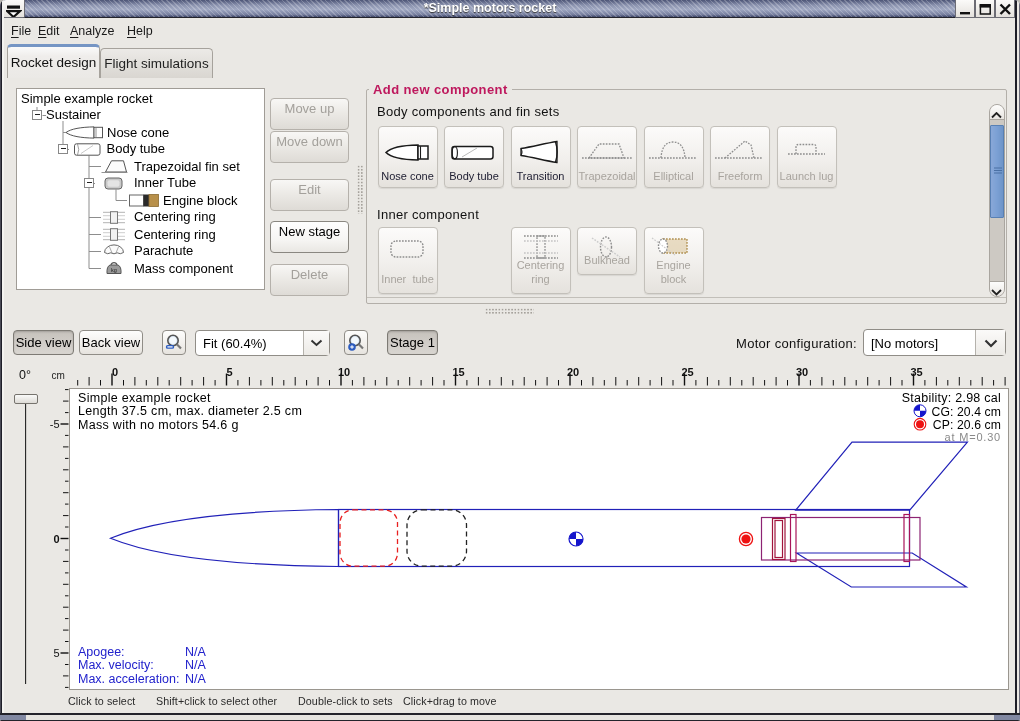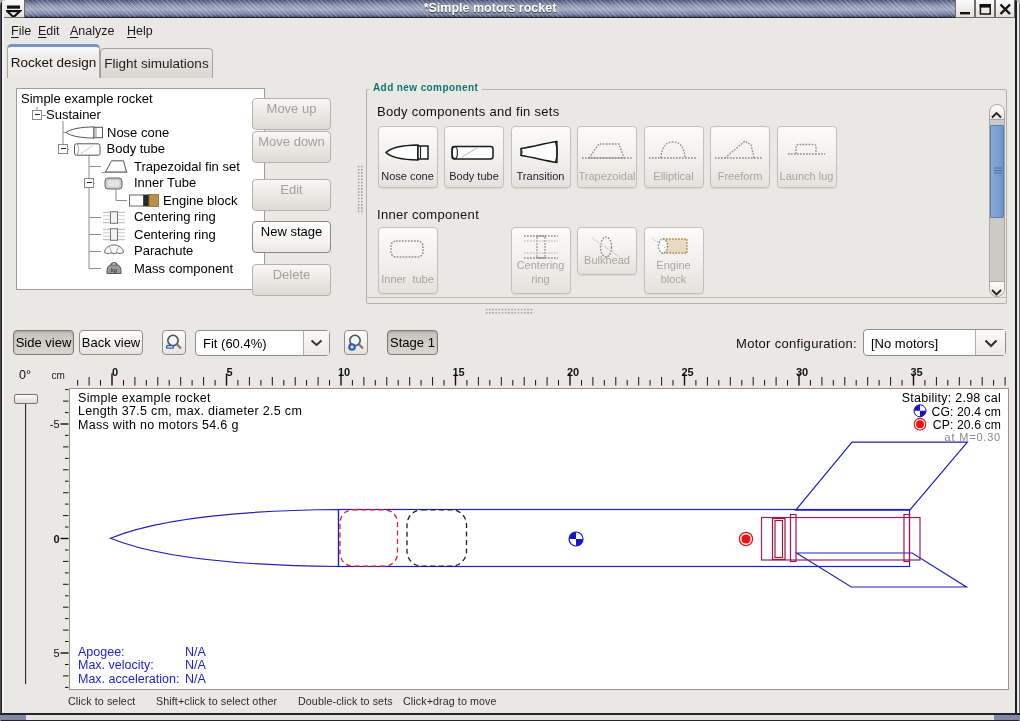--- a/index.html
+++ b/index.html
@@ -23,26 +23,26 @@
 
 .tab{position:absolute;font-size:13.5px;color:#111;text-align:center;border:1px solid #a6a29c;border-bottom:none;border-radius:4.5px 4.5px 0 0}
 #tab1{left:7px;top:43.5px;width:93px;height:34px;background:linear-gradient(180deg,#fafafa,#efedeb 30%,#ebe9e6);border-top:3px solid #7595c4;line-height:32px;z-index:3}
 #tab2{left:100px;top:47.5px;width:113px;height:30px;background:linear-gradient(180deg,#eceae7,#d9d6d1);line-height:29px;color:#222}
 
 .tree{position:absolute;left:16px;top:87.5px;width:248.5px;height:202.5px;background:#fff;border:1px solid #a09c96;font-size:13px}
 .trow{position:absolute;white-space:nowrap;color:#000;height:16px;line-height:16px}
 .expbox{position:absolute;width:10px;height:10px;background:#fff;border:1px solid #888}
 .minus{position:absolute;left:1.5px;top:3.5px;width:5px;height:1.2px;background:#222}
 
-.sbtn{position:absolute;left:252px;width:79px;height:32px;border:1px solid #b5b1ab;border-radius:4px;
+.sbtn{position:absolute;left:270px;width:79px;height:32px;border:1px solid #b5b1ab;border-radius:4px;
  background:linear-gradient(180deg,#f8f7f5,#eceae6 45%,#dedbd6);color:#a3a09b;font-size:13px;text-align:center;line-height:20px}
 .sbtn.en{background:linear-gradient(180deg,#fefefe,#f6f5f3 60%,#e9e7e3);border-color:#8a8781;color:#000}
 
 #grp{position:absolute;left:366px;top:88.5px;width:641px;height:215px;border:1px solid #b3afa9;border-radius:2px}
-#grptitle{position:absolute;left:369px;top:81.5px;padding:0 4px;background:#eae8e4;font-weight:bold;font-size:10px;color:#0f766e;letter-spacing:0.4px}
+#grptitle{position:absolute;left:369px;top:81.5px;padding:0 4px;background:#eae8e4;font-weight:bold;font-size:13px;color:#be185d;letter-spacing:0.4px}
 .seclab{position:absolute;font-size:13px;color:#111;letter-spacing:0.3px}
 #vline297{position:absolute;left:367px;top:296.5px;width:639px;height:1px;background:#c2bfb9}
 
 .cbtn{position:absolute;border:1px solid #c3c0ba;border-radius:4px;background:linear-gradient(180deg,#fcfbfa,#f1efec 55%,#e5e2dd);box-shadow:0 1px 1px rgba(0,0,0,0.08)}
 .cbtn .clab{position:absolute;left:0;bottom:4px;width:100%;text-align:center;font-size:11px;line-height:13.5px;color:#1c1c30}
 .cbtn.dis .clab{color:#a8a49e}
 
 #sbar{position:absolute;left:988.5px;top:103.5px;width:16.5px;height:193px;background:#cdc9c3;border:1px solid #a9a59f;border-radius:8px 8px 8px 8px}
 .sarrow{position:absolute;left:0;width:14.5px;height:15px;background:linear-gradient(180deg,#fdfdfc,#e8e5e1);text-align:center}
 #sthumb{position:absolute;left:0.2px;top:20.5px;width:14.2px;height:93px;background:linear-gradient(90deg,#89a8d8,#7ba0d4 50%,#6e94c8);border:1px solid #5880b4;border-radius:1px}

